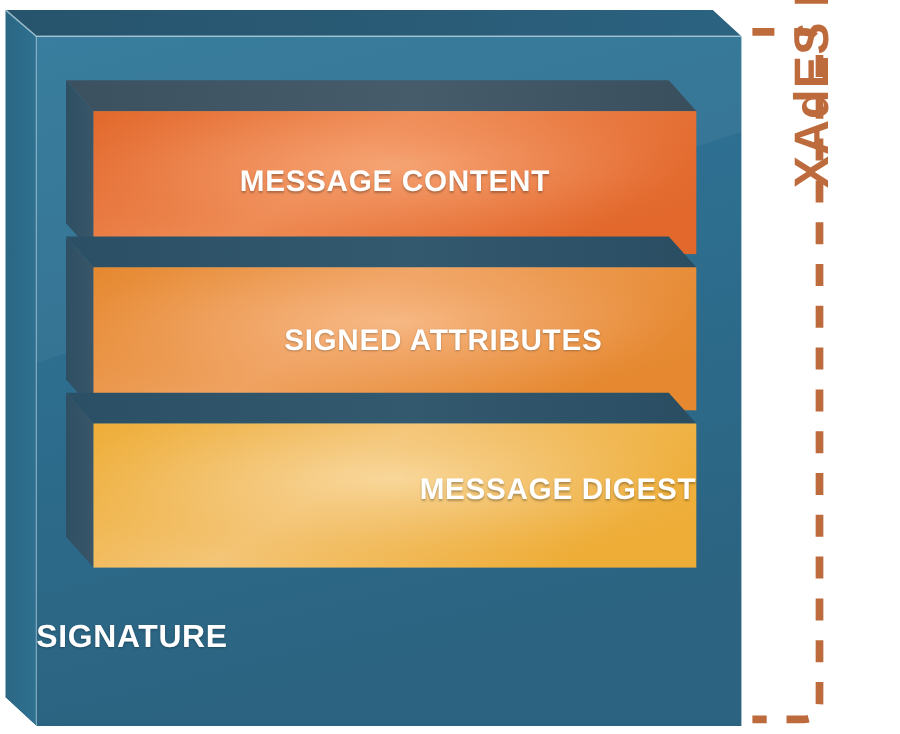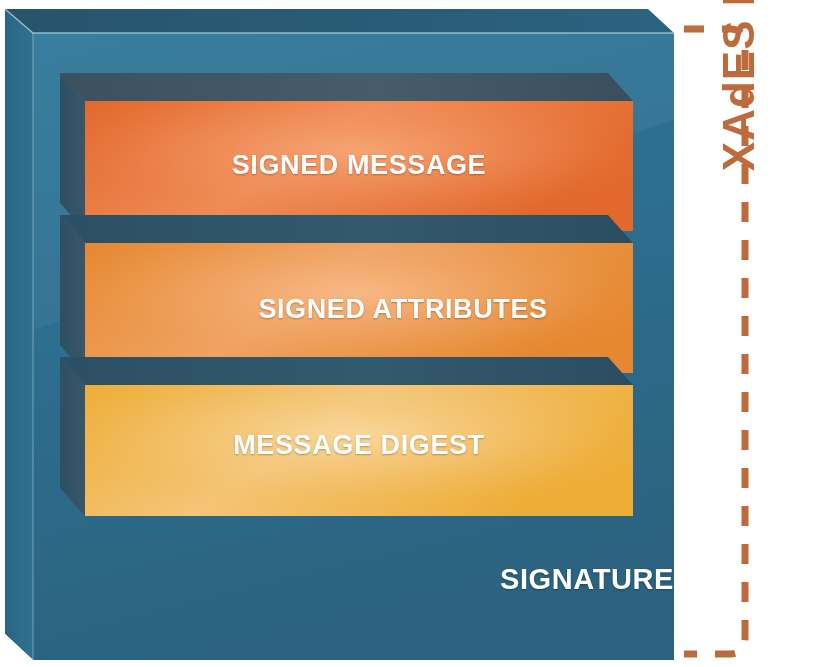--- a/index.html
+++ b/index.html
@@ -35,28 +35,28 @@
     font-size: 27px;
     letter-spacing: 0.6px;
     text-align: center;
     width: 548px;
     left: 85px;
     text-shadow: 0 1px 2px rgba(0,0,0,0.28);
     white-space: nowrap;
   }
   #label-signed-content { top: 150px; }
   #label-signed-attributes { top: 294px; margin-left: 44px; }
-  #label-message-digest   { top: 430px; }
+  #label-message-digest   { top: 430px; text-align: right; }
 
   #label-signature {
     position: absolute;
     left: 33px;
     top: 563px;
     width: 641px;
-    text-align: right;
+    text-align: left;
     color: #ffffff;
     font-weight: bold;
     font-size: 29px;
     letter-spacing: 0.6px;
     text-shadow: 0 1px 2px rgba(0,0,0,0.3);
     white-space: nowrap;
   }
 
   #bracket-label {
     position: absolute;
@@ -182,21 +182,21 @@
     <g>
       <polygon points="60,357 608,357 633,385 85,385" fill="url(#gradShelfTop2)"></polygon>
       <polygon points="60,357 85,385 85,516 60,488" fill="url(#gradShelfSide)"></polygon>
       <rect x="85" y="385" width="548" height="131" fill="url(#gradBar3)"></rect>
       <rect x="85" y="385" width="548" height="131" fill="url(#glowBar3)"></rect>
     </g>
 
     <path d="M 684,29 L 730,29 Q 745,29 745,45 L 745,638 Q 745,654 730,654 L 684,654" fill="none" stroke="#BD6B3C" stroke-width="7" stroke-dasharray="20 18" stroke-linecap="butt"></path>
   </svg>
 
-  <div class="bar-label" id="label-signed-content">SIGNED MESSAGE</div>
+  <div class="bar-label" id="label-signed-content">MESSAGE CONTENT</div>
 
   <div class="bar-label" id="label-signed-attributes">SIGNED ATTRIBUTES</div>
 
   <div class="bar-label" id="label-message-digest">MESSAGE DIGEST</div>
 
   <div id="label-signature">SIGNATURE</div>
 
   <div id="bracket-label">XAdES BES</div>
 
 </div>

